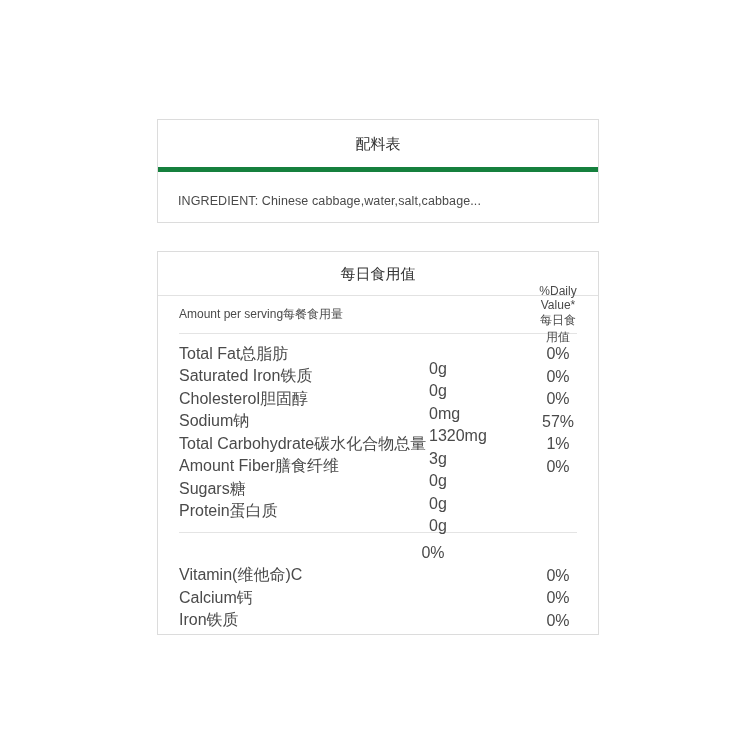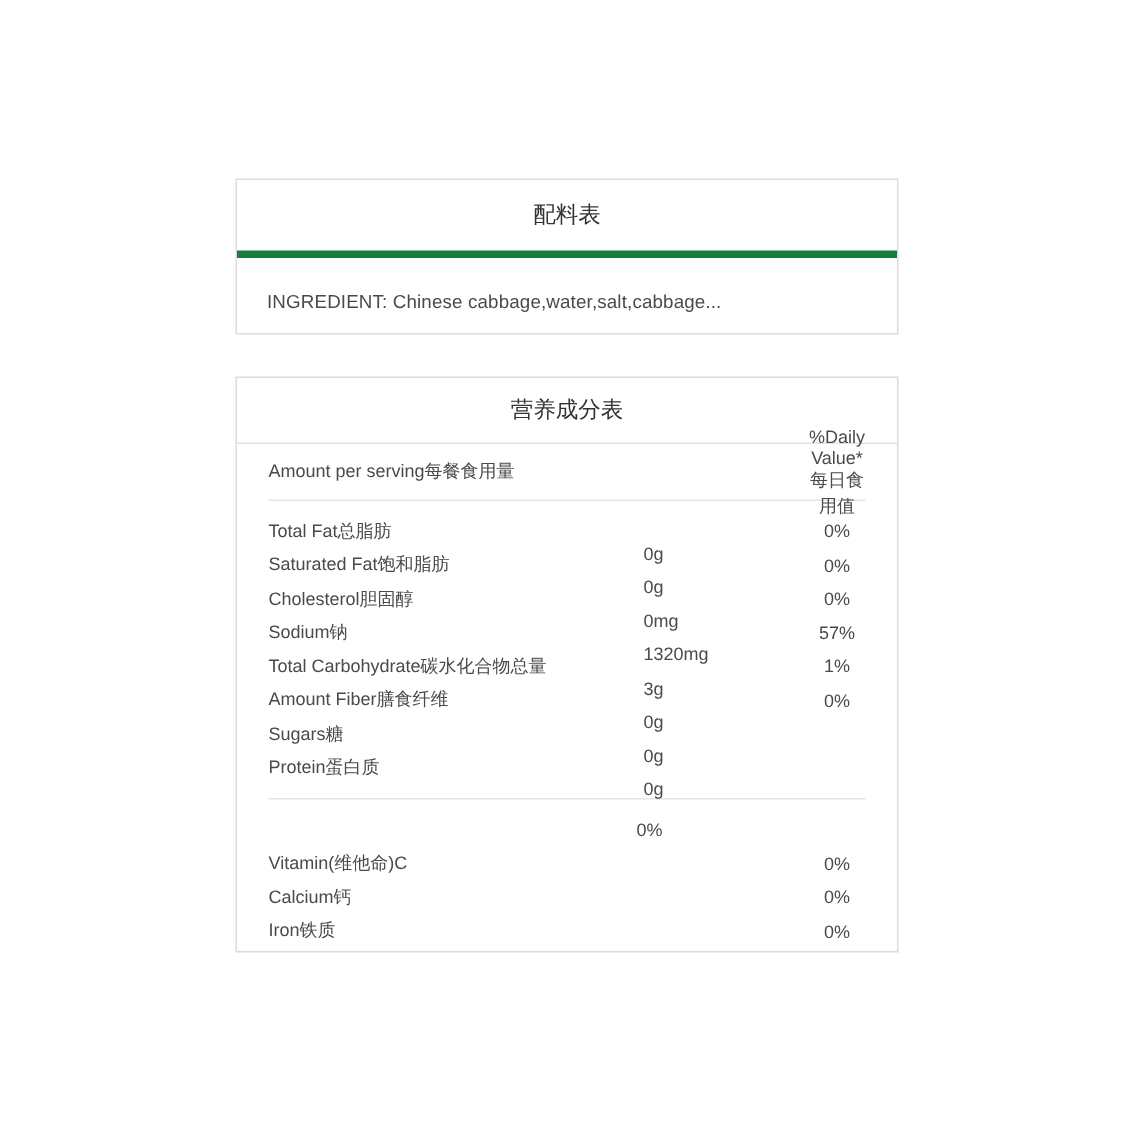--- a/index.html
+++ b/index.html
@@ -64,21 +64,21 @@
     font-size: 15px;
     color: #333333;
     border-bottom: 1px solid #e2e2e2;
   }
   .nutri-inner {
     padding: 0 21px;
   }
   .row {
     display: flex;
     align-items: center;
-    font-size: 12px;
+    font-size: 16px;
     color: #4a4a4a;
     height: 22px;
   }
   .row .c-name {
     flex: 0 0 250px;
   }
   .row .c-amt {
     flex: 0 0 110px;
     margin-top: 29px;
   }
@@ -117,40 +117,40 @@
 <body>
 
 <div class="page">
 
   <div class="card" id="ingredient-card">
     <div class="card-title">配料表</div>
     <div class="card-body">INGREDIENT:  Chinese cabbage,water,salt,cabbage...</div>
   </div>
 
   <div class="card" id="nutrition-card">
-    <div class="card-title">营养成分表</div>
+    <div class="card-title">每日食用值</div>
 
     <div class="nutri-inner">
 
       <div class="row header-row">
         <div class="c-name">Amount per serving每餐食用量</div>
         <div class="c-amt"></div>
         <div class="c-dv">%Daily Value*每日食用值</div>
       </div>
 
       <div class="sep"></div>
 
       <div class="group-main">
         <div class="row tall">
           <div class="c-name">Total Fat总脂肪</div>
           <div class="c-amt">0g</div>
           <div class="c-dv">0%</div>
         </div>
         <div class="row tall">
-          <div class="c-name">Saturated Fat饱和脂肪</div>
+          <div class="c-name">Saturated Iron铁质</div>
           <div class="c-amt">0g</div>
           <div class="c-dv">0%</div>
         </div>
         <div class="row tall">
           <div class="c-name">Cholesterol胆固醇</div>
           <div class="c-amt">0mg</div>
           <div class="c-dv">0%</div>
         </div>
         <div class="row tall">
           <div class="c-name">Sodium钠</div>

